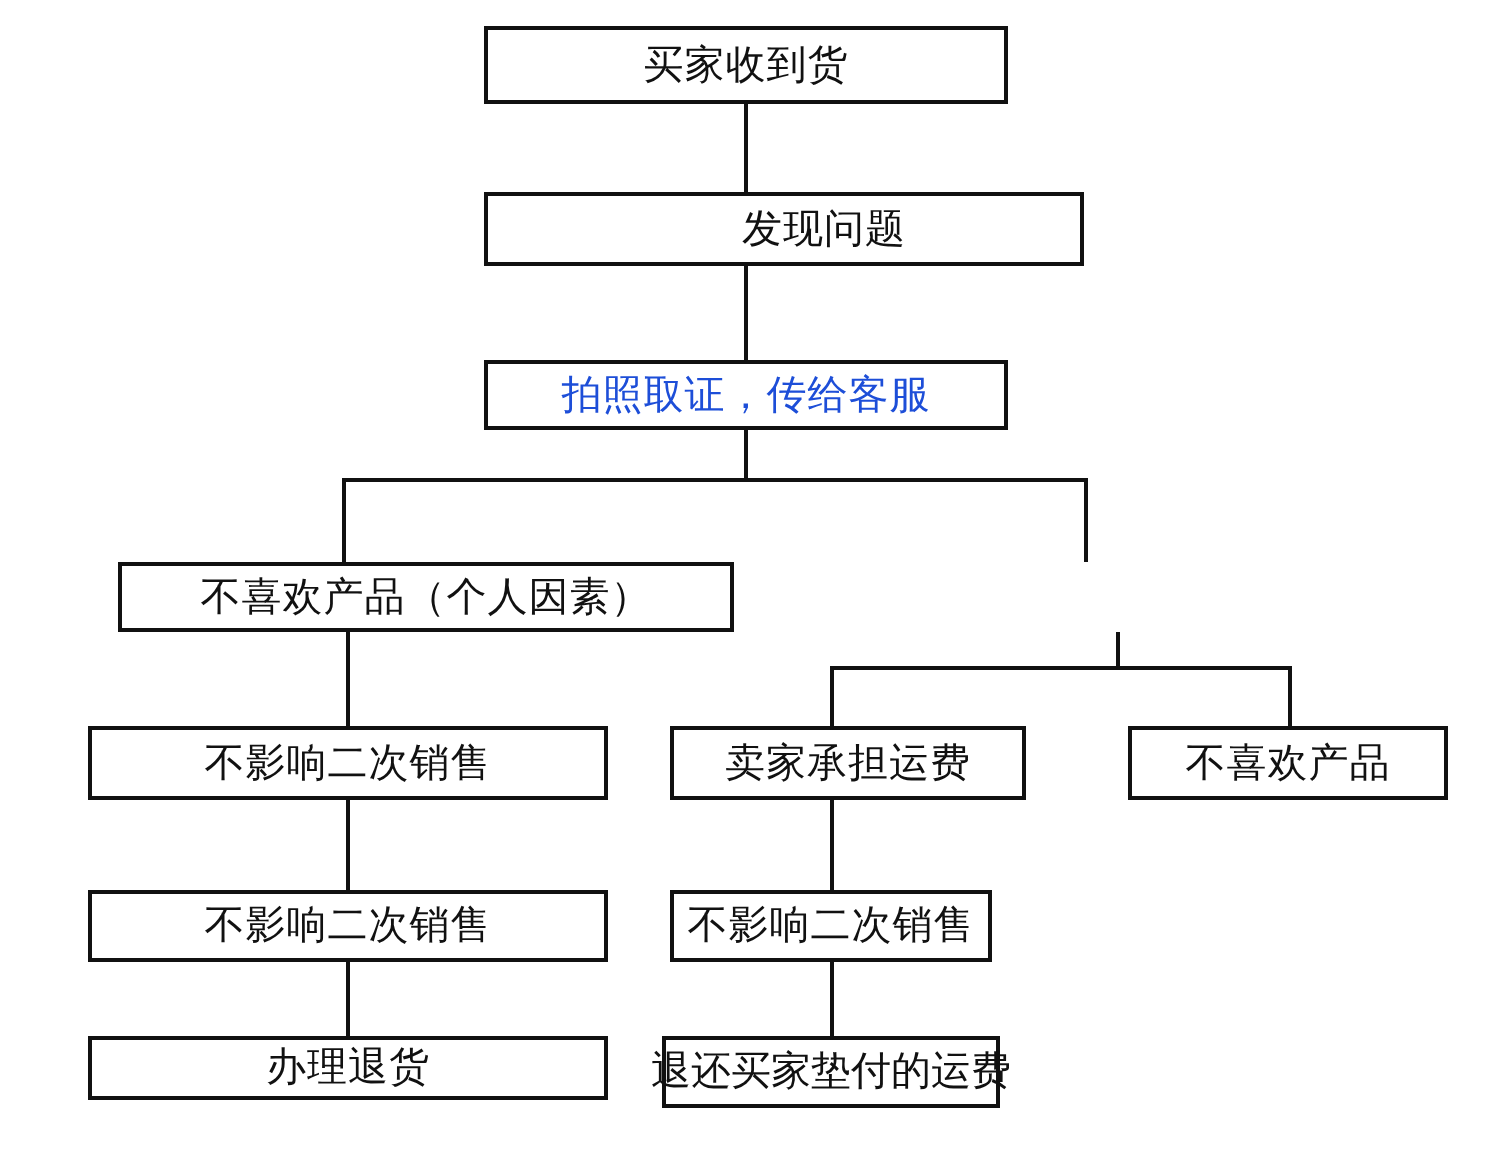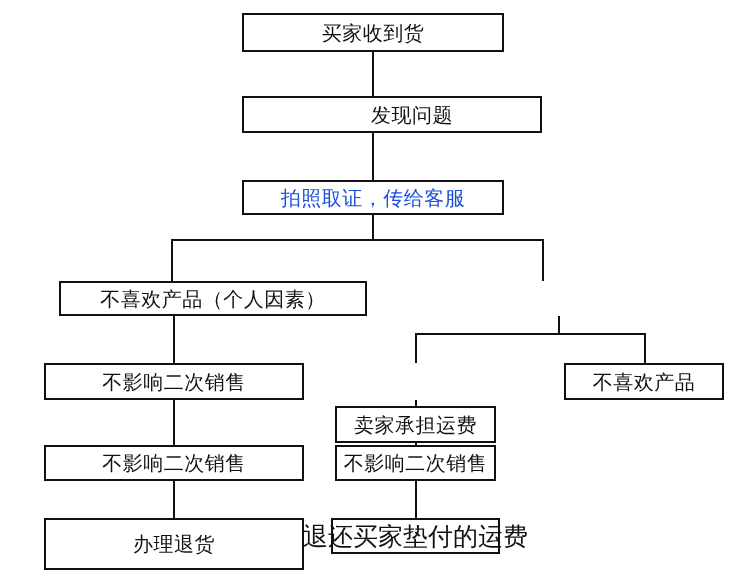--- a/index.html
+++ b/index.html
@@ -26,21 +26,21 @@
     color: #111111;
     font-size: 20px;
     letter-spacing: 0.5px;
     white-space: nowrap;
     line-height: 1;
   }
   .node.alert {
     color: #1d4ed8;
   }
   .node.tight {
-    font-size: 25px;
+    font-size: 20px;
     letter-spacing: 0px;
   }
   .conn {
     position: absolute;
     background: #111111;
   }
   .conn.v { width: 2px; }
   .conn.h { height: 2px; }
 </style>
 </head>
@@ -72,25 +72,25 @@
 
   <div class="node" style="left:242px; top:96px; width:300px; height:37px;padding-left:40px;">发现问题</div>
 
   <div class="node alert" style="left:242px; top:180px; width:262px; height:35px;">拍照取证，传给客服</div>
 
   <div class="node" style="left:59px; top:281px; width:308px; height:35px;">不喜欢产品（个人因素）</div>
 
 
   <div class="node" style="left:44px; top:363px; width:260px; height:37px;">不影响二次销售</div>
 
-  <div class="node" style="left:335px; top:363px; width:161px; height:37px;margin-top:43px;">卖家承担运费</div>
+  <div class="node" style="left:335px; top:363px; width:178px; height:37px;">卖家承担运费</div>
 
   <div class="node" style="left:564px; top:363px; width:160px; height:37px;">不喜欢产品</div>
 
   <div class="node" style="left:44px; top:445px; width:260px; height:36px;">不影响二次销售</div>
 
   <div class="node" style="left:335px; top:445px; width:161px; height:36px;">不影响二次销售</div>
 
-  <div class="node" style="left:44px; top:518px; width:260px; height:52px;">办理退货</div>
+  <div class="node" style="left:44px; top:518px; width:260px; height:32px;">办理退货</div>
 
   <div class="node tight" style="left:331px; top:518px; width:169px; height:36px;">退还买家垫付的运费</div>
 
 </div>
 
 </body></html>

